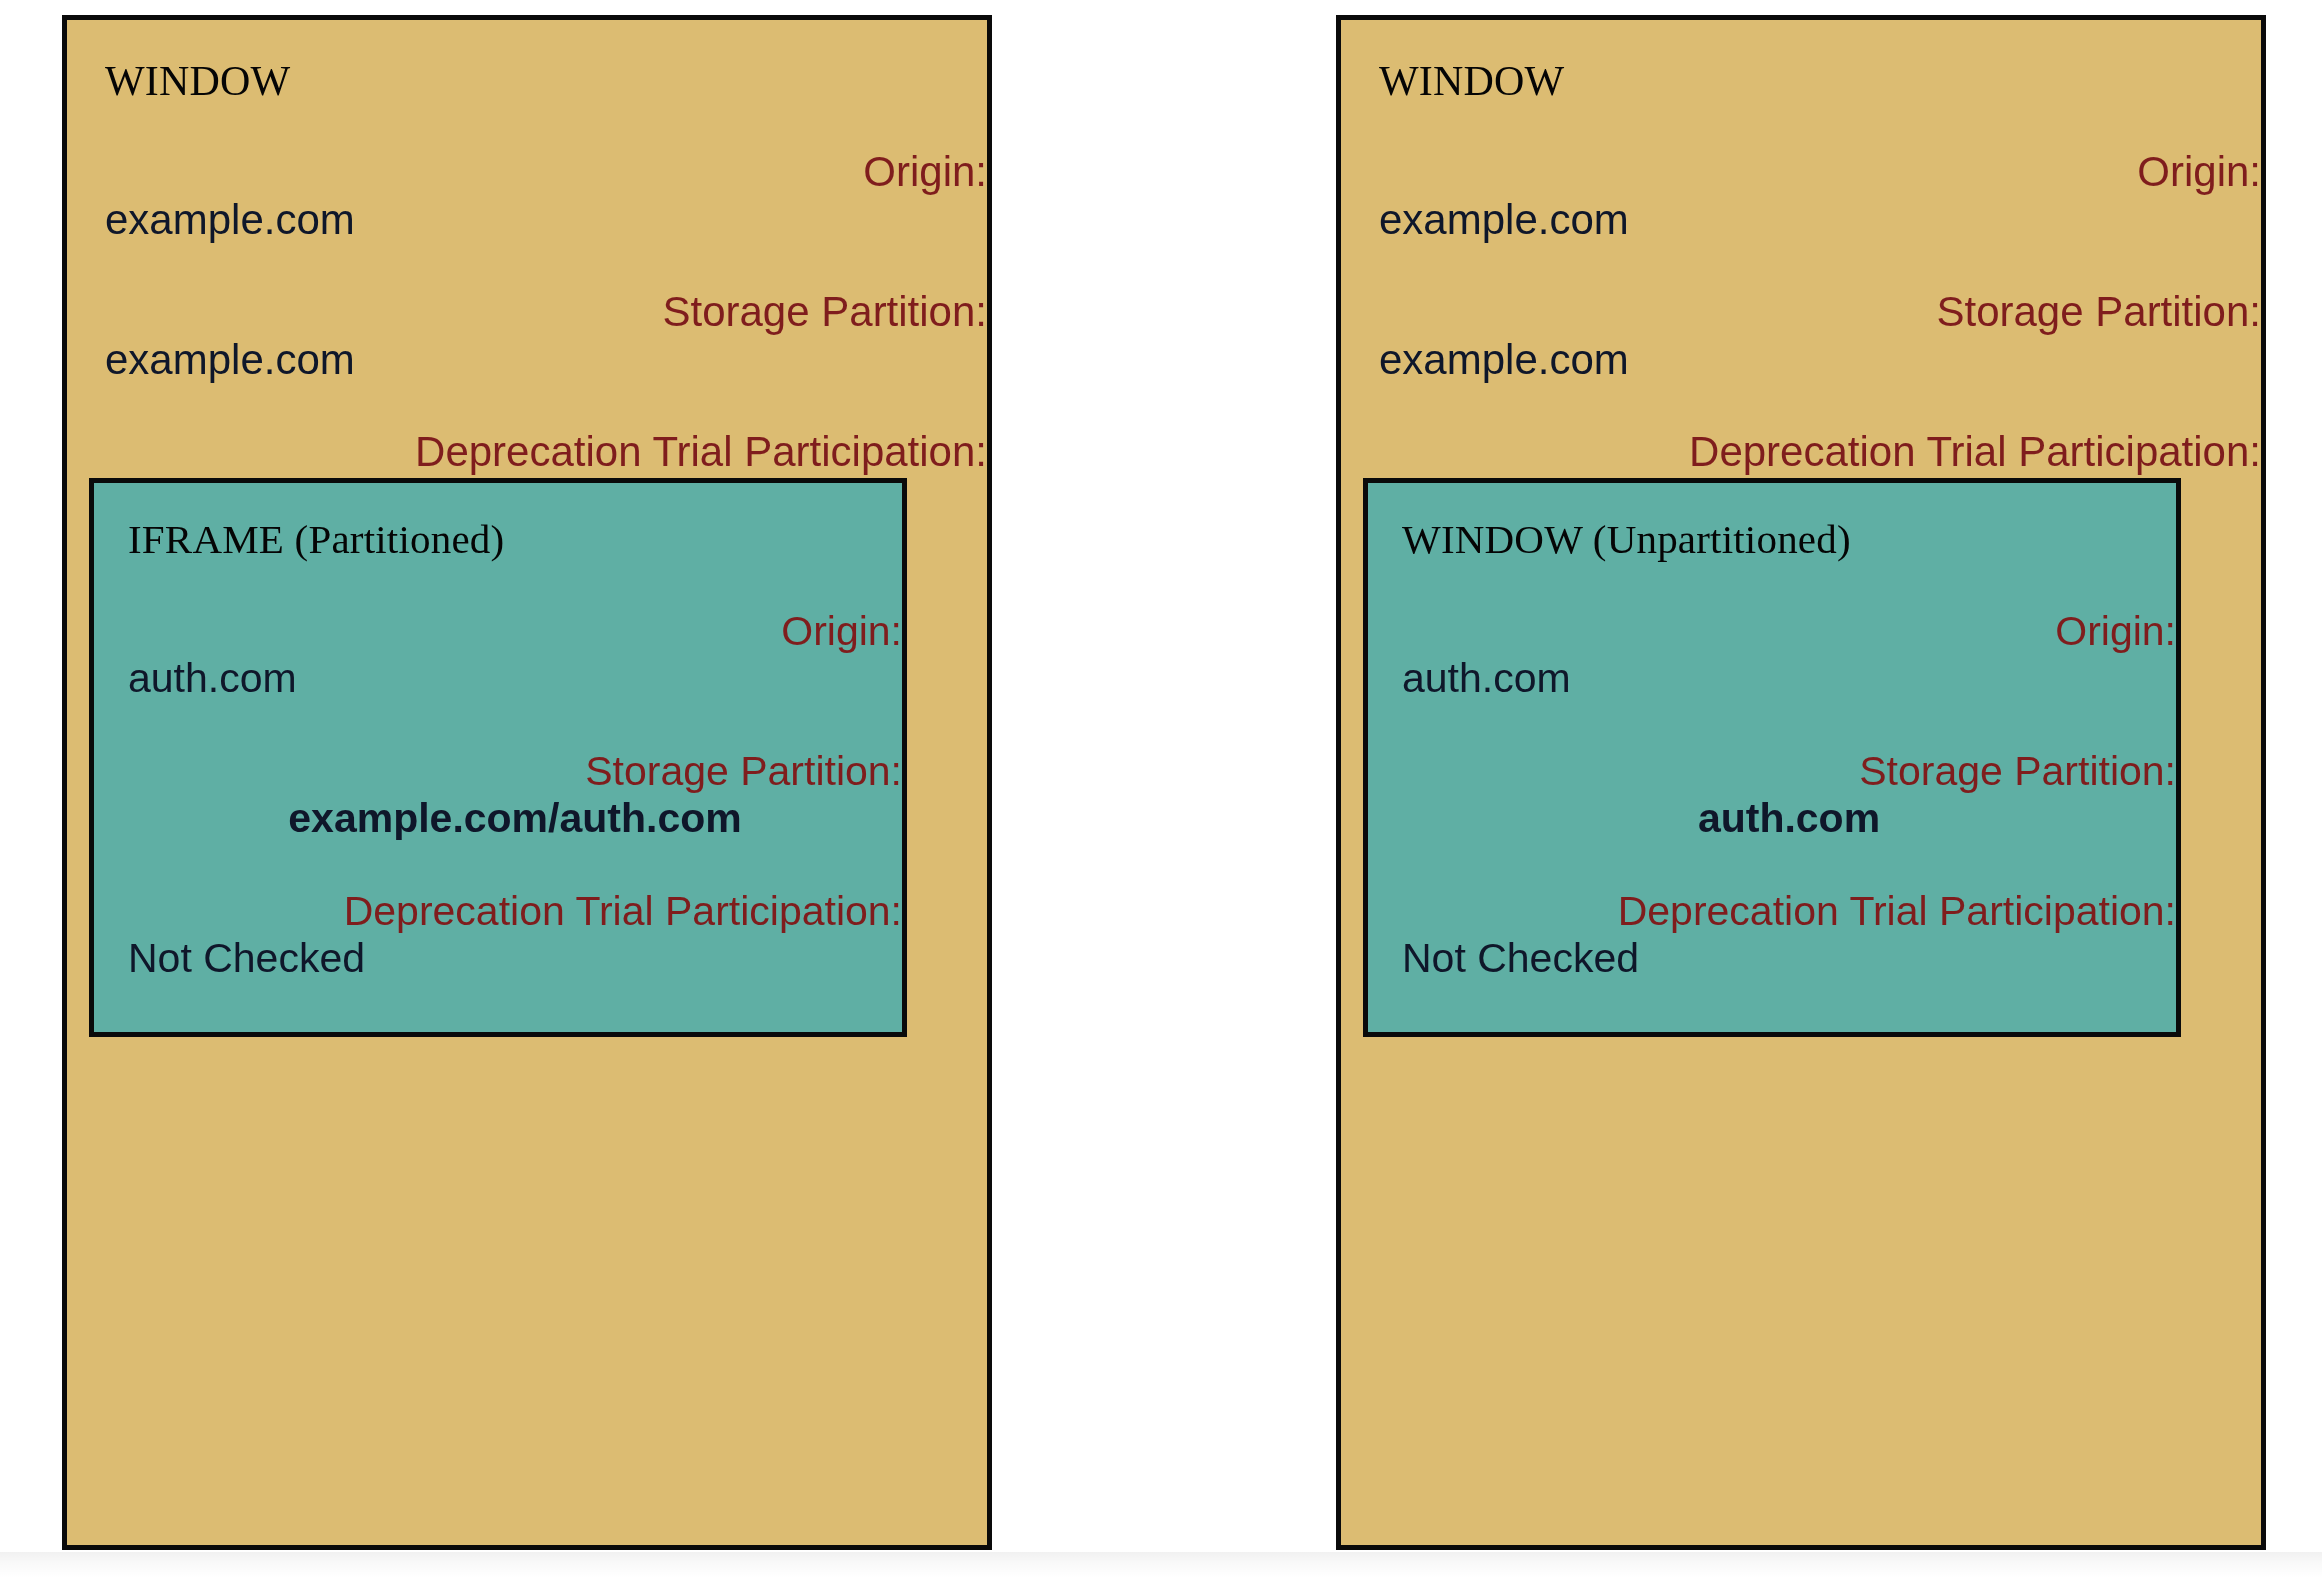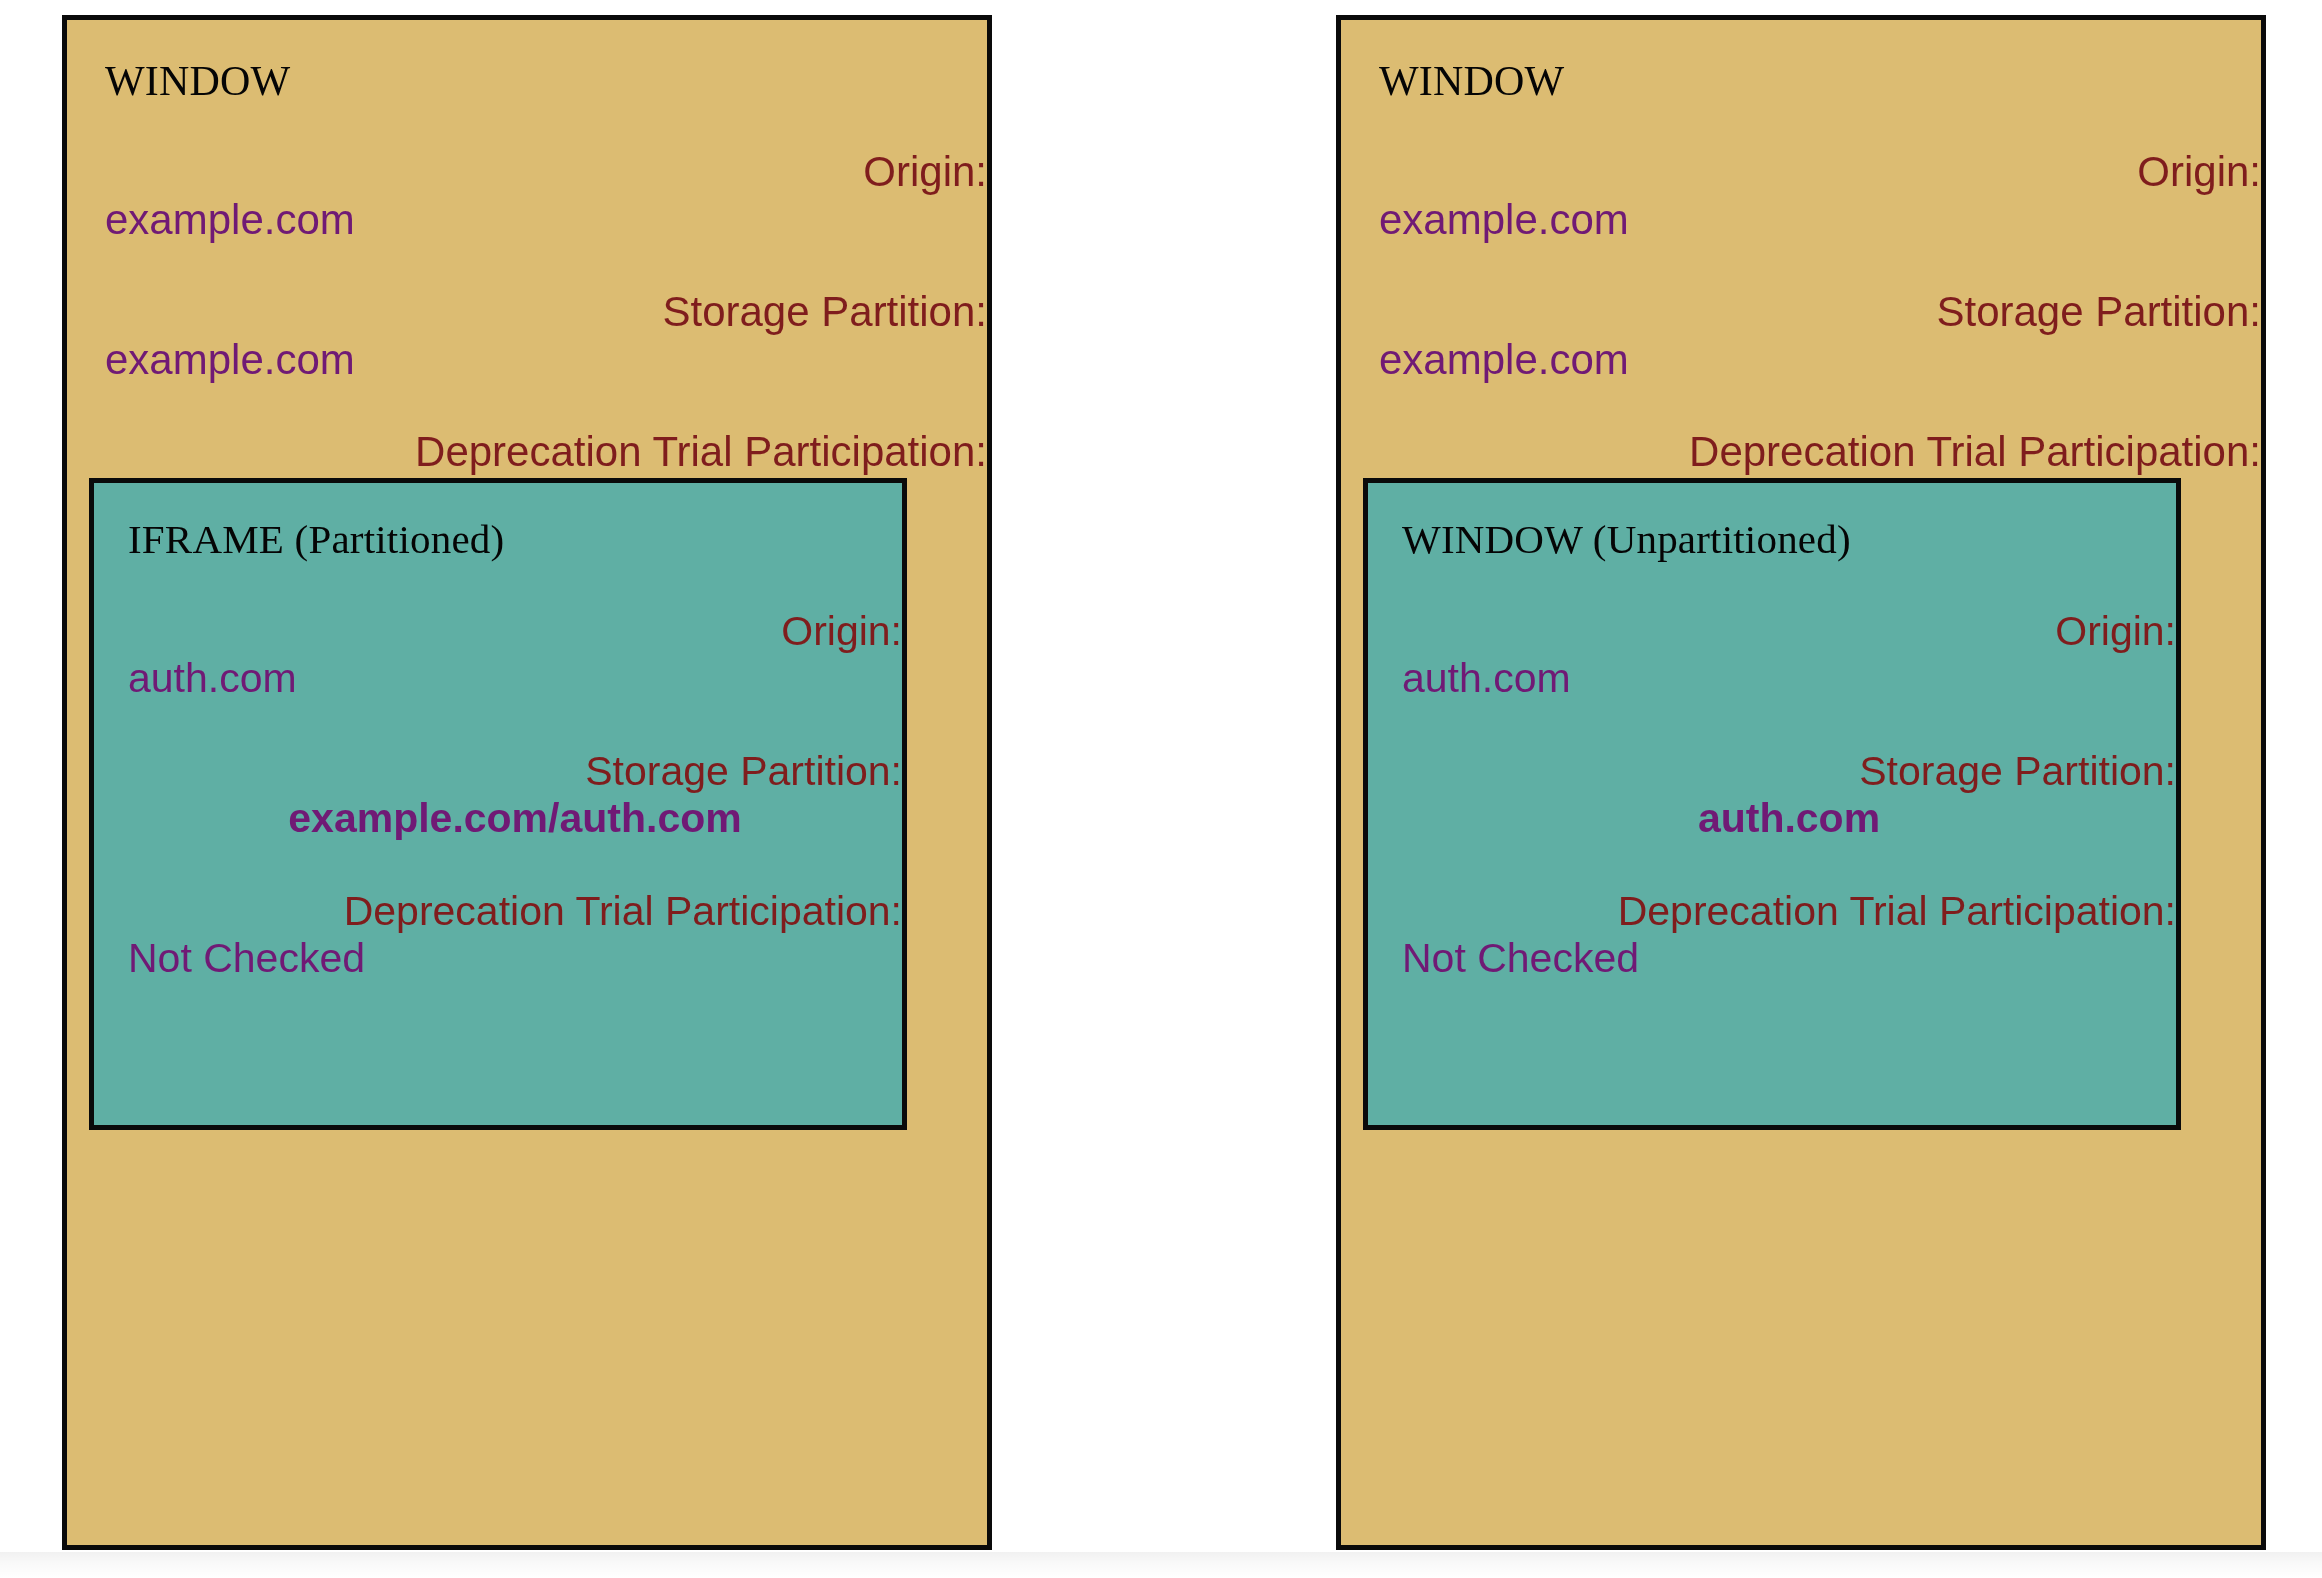--- a/index.html
+++ b/index.html
@@ -71,33 +71,33 @@
   .field-label {
     font-size: 42px;
     line-height: 1.05;
     color: #7f1d1d;
     white-space: nowrap;
     text-align: right;
   }
   .field-value {
     font-size: 42px;
     line-height: 1.05;
-    color: #701a75;
+    color: #0f172a;
     margin-top: 4px;
     white-space: nowrap;
   }
   .field-value.bold { font-weight: bold; text-align: center; }
 
   
   .iframe-box {
     position: absolute;
     left: 22px;
     top: 458px;
     width: 818px;
-    height: 652px;
+    height: 559px;
     background: #5FAFA4;
     border: 5px solid #0a0a0a;
     box-sizing: border-box;
   }
   .iframe-inner {
     width: 100%;
     height: 100%;
     padding: 36px 0 0 34px;
     box-sizing: border-box;
   }

